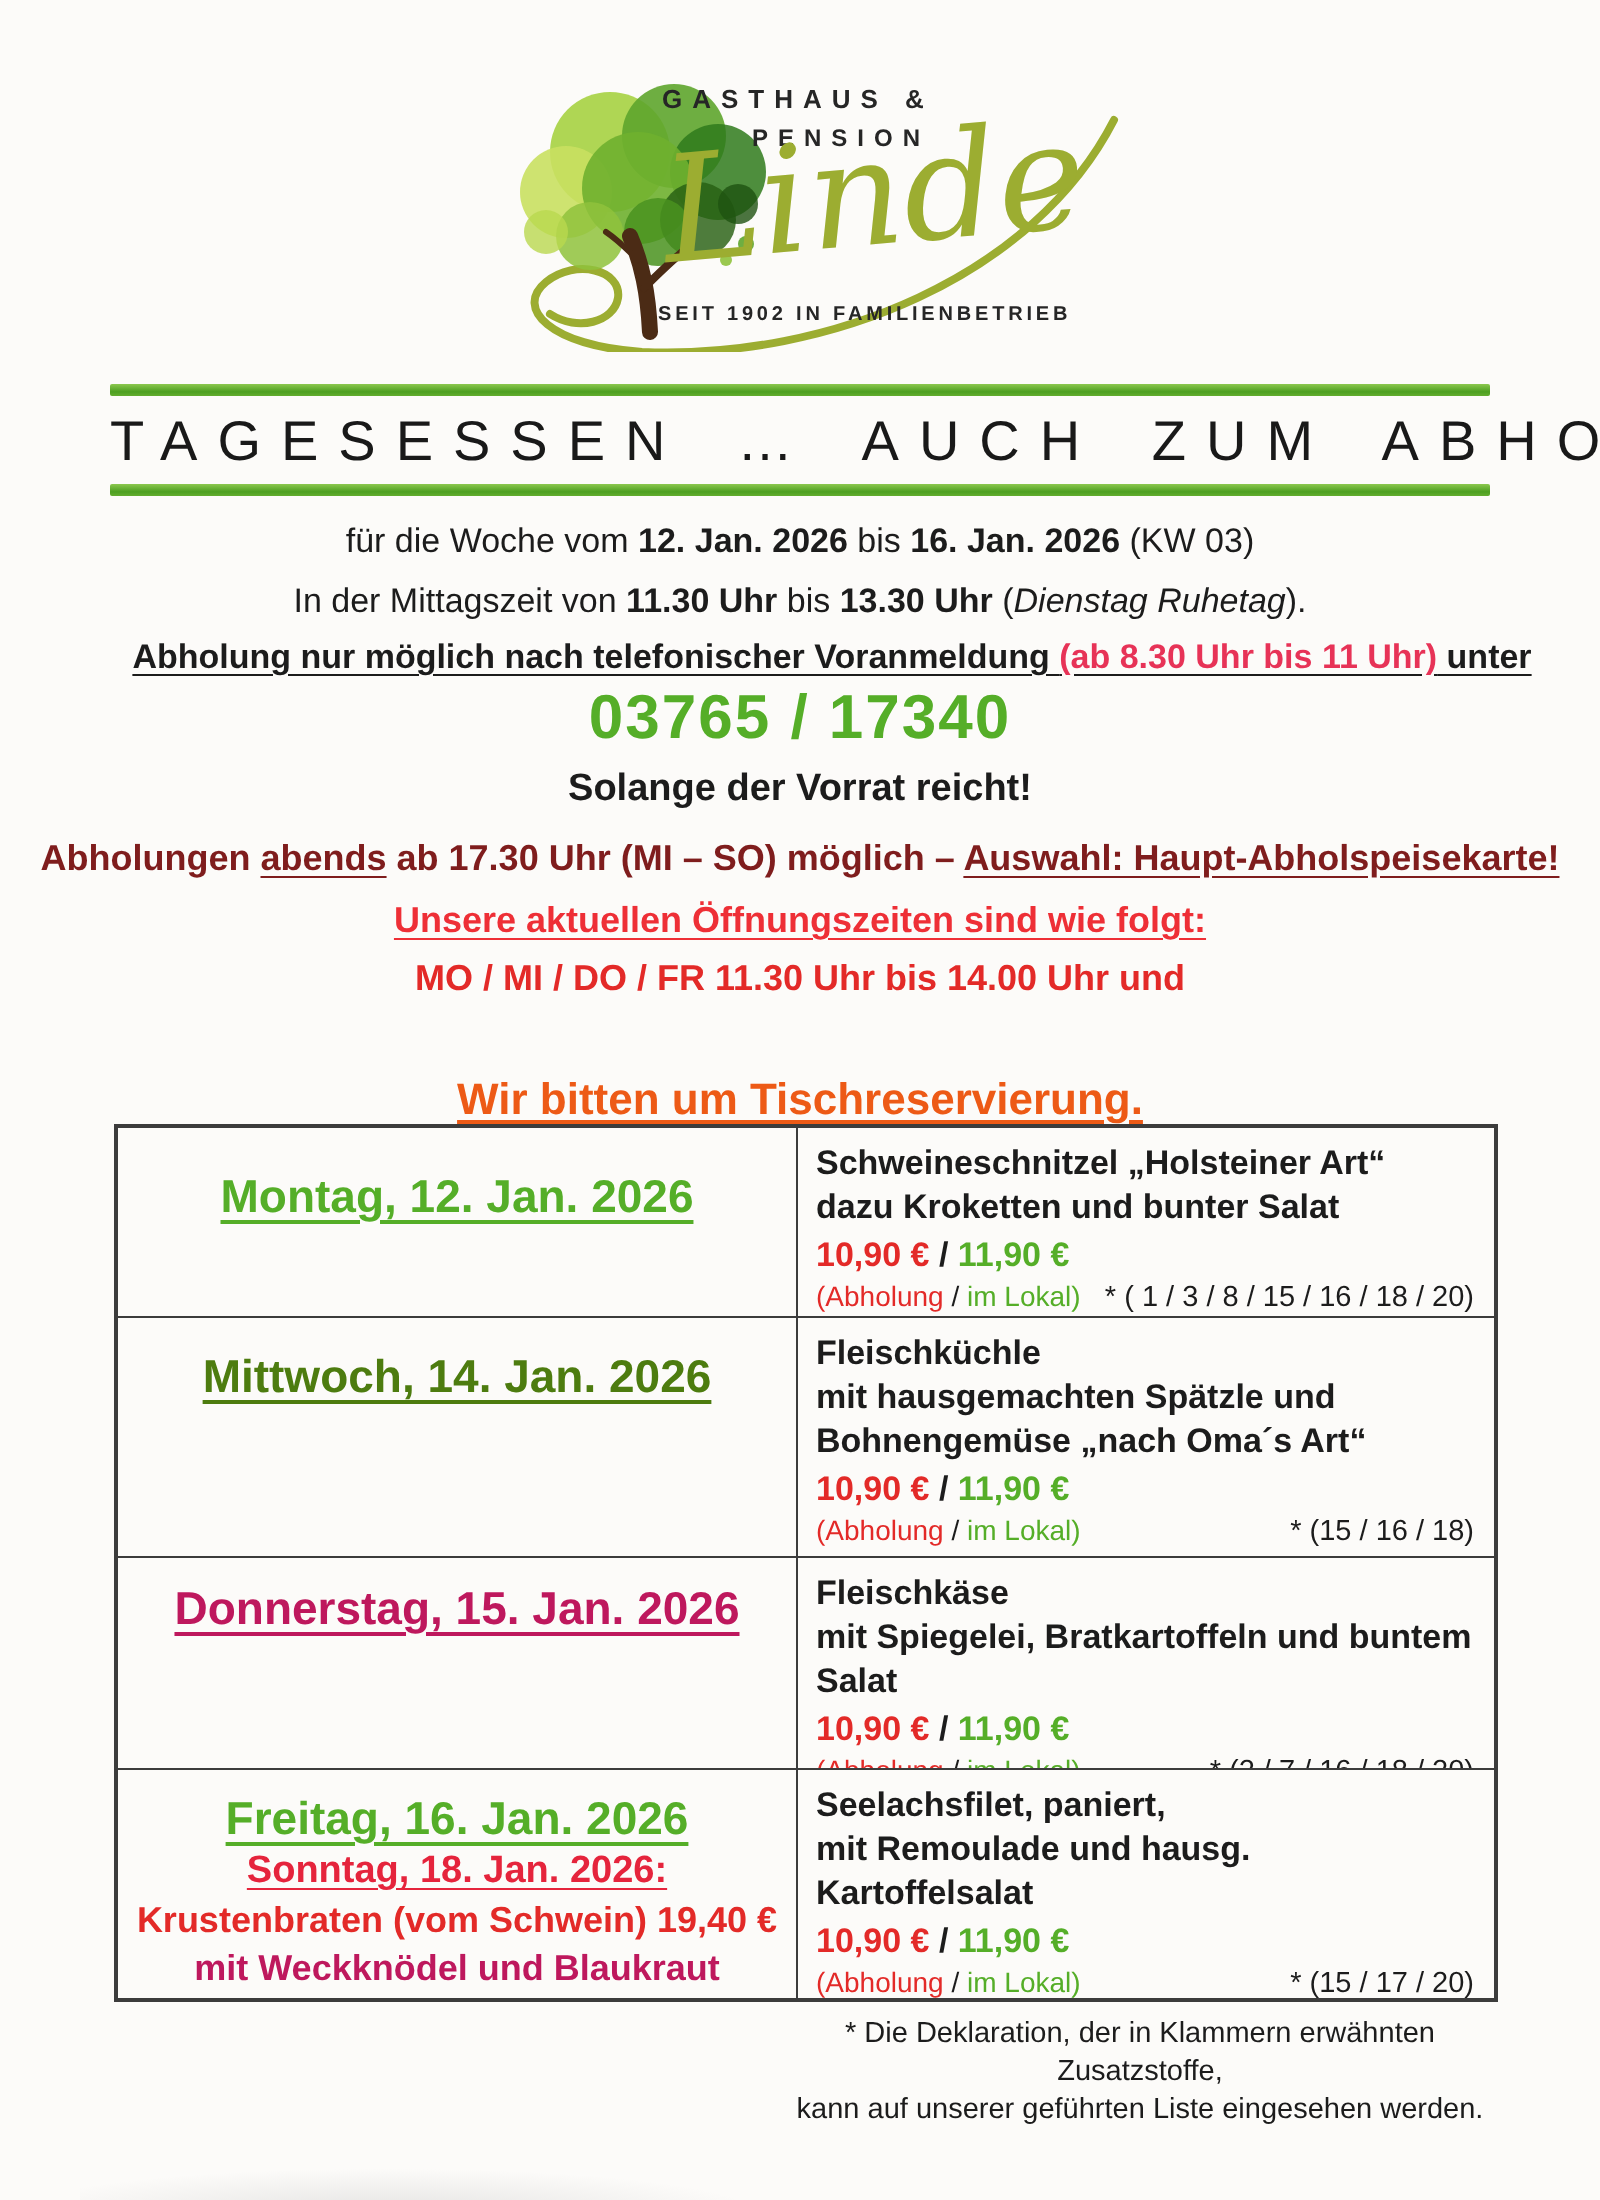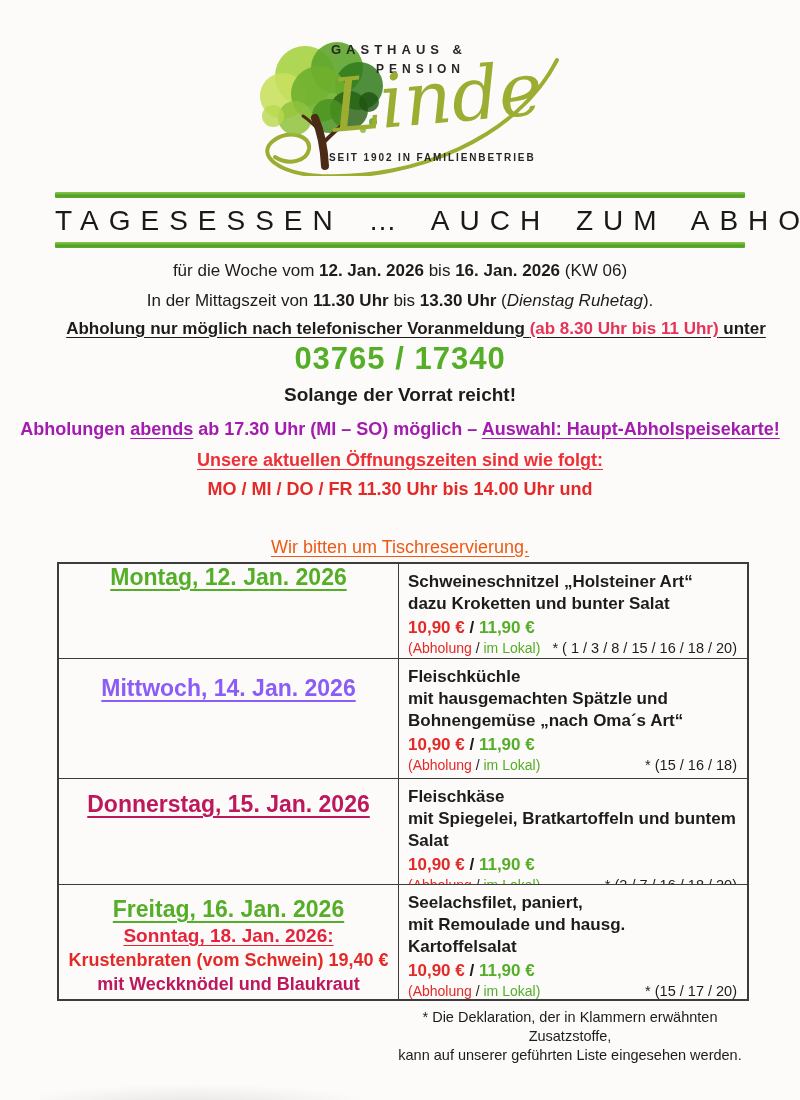--- a/index.html
+++ b/index.html
@@ -22,33 +22,33 @@
   .bar{height:6px;background:linear-gradient(180deg,#8cc84f 0%,#4d9f21 65%,#63ad2f 100%);border-radius:1px;}
   .band-title{text-align:center;font-size:28px;letter-spacing:10px;word-spacing:8px;color:#191919;padding:7px 0 5px 0;white-space:nowrap;}
 
   
   .cline{position:absolute;left:0;width:800px;text-align:center;font-size:17px;white-space:nowrap;}
   .l-week{top:261px;}
   .l-lunch{top:291px;}
   .l-pickup{top:319px;font-weight:bold;text-decoration:underline;text-underline-offset:3px;color:#1c1c1c;margin-left:16px;}
   .l-phone{top:341px;font-size:31px;font-weight:bold;color:#55ae28;letter-spacing:1px;}
   .l-vorrat{top:384px;font-size:19px;font-weight:bold;}
-  .l-abends{top:419px;font-size:18px;font-weight:bold;color:#a21caf;text-underline-offset:3px;}
+  .l-abends{top:419px;font-size:18px;font-weight:bold;color:#7f1d1d;text-underline-offset:3px;}
   .l-oeffnung{top:450px;font-size:18px;font-weight:bold;color:#ee2f36;text-decoration:underline;text-underline-offset:3px;}
   .l-mo{top:479px;font-size:18px;font-weight:bold;color:#e32a28;}
   .l-so{top:508px;font-size:18px;font-weight:bold;color:#e4571f;}
-  .l-tisch{top:537px;font-size:18px;font-weight:normal;color:#ed5a16;text-decoration:underline;text-underline-offset:3px;text-align:center;}
+  .l-tisch{top:537px;font-size:22px;font-weight:bold;color:#ed5a16;text-decoration:underline;text-underline-offset:3px;text-align:center;}
 
   
   .menu{position:absolute;left:57px;top:562px;width:688px;border:2px solid #3c3c3c;
     display:grid;grid-template-columns:340px 1fr;grid-template-rows:95px 120px 106px 114px;background:transparent;}
   .cell{overflow:hidden;}
   .cell-left{border-right:1.5px solid #3c3c3c;text-align:center;}
   .rb{border-bottom:1.5px solid #3c3c3c;}
-  .menu .cell-left:nth-child(1){}
+  .menu .cell-left:nth-child(1){padding-top:21px;}
   .menu .cell-left:nth-child(3){padding-top:16px;}
   .menu .cell-left:nth-child(5){padding-top:12px;}
   .menu .cell-left:nth-child(7){padding-top:11px;}
   .cell-right{padding:7px 10px 20px 9px;}
   .day-line{font-size:23px;line-height:27px;text-underline-offset:4px;}
   .sub-line{font-size:19px;line-height:25px;text-underline-offset:3px;}
   .sub-line2{font-size:18px;line-height:24px;}
   .dish-line{font-size:17px;font-weight:bold;line-height:22px;color:#1c1c1c;}
   .price-line{font-size:17px;line-height:23px;margin-top:1px;}
   .cell-bottom{display:flex;justify-content:space-between;align-items:baseline;font-size:14px;line-height:17px;margin-top:1px;}
@@ -90,21 +90,21 @@
     <div class="logo-script">Linde</div>
     <div class="logo-tagline">SEIT 1902 IN FAMILIENBETRIEB</div>
   </div>
 
   <div class="band">
     <div class="bar"></div>
     <div class="band-title">TAGESESSEN … AUCH ZUM ABHOLEN</div>
     <div class="bar"></div>
   </div>
 
-  <div class="cline l-week"><span>für die Woche vom </span><span style="font-weight: bold;">12. Jan. 2026</span><span> bis </span><span style="font-weight: bold;">16. Jan. 2026</span><span> (KW 06)</span></div>
+  <div class="cline l-week"><span>für die Woche vom </span><span style="font-weight: bold;">12. Jan. 2026</span><span> bis </span><span style="font-weight: bold;">16. Jan. 2026</span><span> (KW 03)</span></div>
   <div class="cline l-lunch"><span>In der Mittagszeit von </span><span style="font-weight: bold;">11.30 Uhr</span><span> bis </span><span style="font-weight: bold;">13.30 Uhr</span><span> (</span><span style="font-style: italic;">Dienstag Ruhetag</span><span>).</span></div>
   <div class="cline l-pickup"><span>Abholung nur möglich nach telefonischer Voranmeldung </span><span style="color: rgb(231, 51, 87);">(ab 8.30 Uhr bis 11 Uhr)</span><span> unter</span></div>
   <div class="cline l-phone">03765 / 17340</div>
   <div class="cline l-vorrat">Solange der Vorrat reicht!</div>
   <div class="cline l-abends"><span>Abholungen </span><span style="text-decoration: underline;">abends</span><span> ab 17.30 Uhr (MI – SO) möglich – </span><span style="text-decoration: underline;">Auswahl: Haupt-Abholspeisekarte!</span></div>
   <div class="cline l-oeffnung">Unsere aktuellen Öffnungszeiten sind wie folgt:</div>
   <div class="cline l-mo">MO / MI / DO / FR 11.30 Uhr bis 14.00 Uhr und</div>
   <div class="cline l-tisch">Wir bitten um Tischreservierung.</div>
 
   <div class="menu">
@@ -117,21 +117,21 @@
       <div class="dish-line">dazu Kroketten und bunter Salat</div>
       <div class="dish-line"></div>
       <div class="price-line"><span style="color: rgb(227, 42, 40); font-weight: bold;">10,90 € </span><span style="color: rgb(28, 28, 28); font-weight: bold;">/ </span><span style="color: rgb(85, 174, 40); font-weight: bold;">11,90 €</span></div>
       <div class="cell-bottom">
         <span><span style="color: rgb(227, 42, 40);">(Abholung </span><span style="color: rgb(28, 28, 28);">/ </span><span style="color: rgb(85, 174, 40);">im Lokal)</span></span>
         <span class="additives">* ( 1 / 3 / 8 / 15 / 16 / 18 / 20)</span>
       </div>
     </div>
 
     <div class="cell cell-left rb">
-      <div class="day-line"><span style="color: #8b5cf6; font-weight: bold; text-decoration: underline; text-align: center;">Mittwoch, 14. Jan. 2026</span></div>
+      <div class="day-line"><span style="color: #4d7c0f; font-weight: bold; text-decoration: underline; text-align: center;">Mittwoch, 14. Jan. 2026</span></div>
     </div>
     <div class="cell cell-right rb">
       <div class="dish-line">Fleischküchle</div>
       <div class="dish-line">mit hausgemachten Spätzle und</div>
       <div class="dish-line">Bohnengemüse „nach Oma´s Art“</div>
       <div class="price-line"><span style="color: rgb(227, 42, 40); font-weight: bold;">10,90 € </span><span style="color: rgb(28, 28, 28); font-weight: bold;">/ </span><span style="color: rgb(85, 174, 40); font-weight: bold;">11,90 €</span></div>
       <div class="cell-bottom">
         <span><span style="color: rgb(227, 42, 40);">(Abholung </span><span style="color: rgb(28, 28, 28);">/ </span><span style="color: rgb(85, 174, 40);">im Lokal)</span></span>
         <span class="additives">* (15 / 16 / 18)</span>
       </div>

